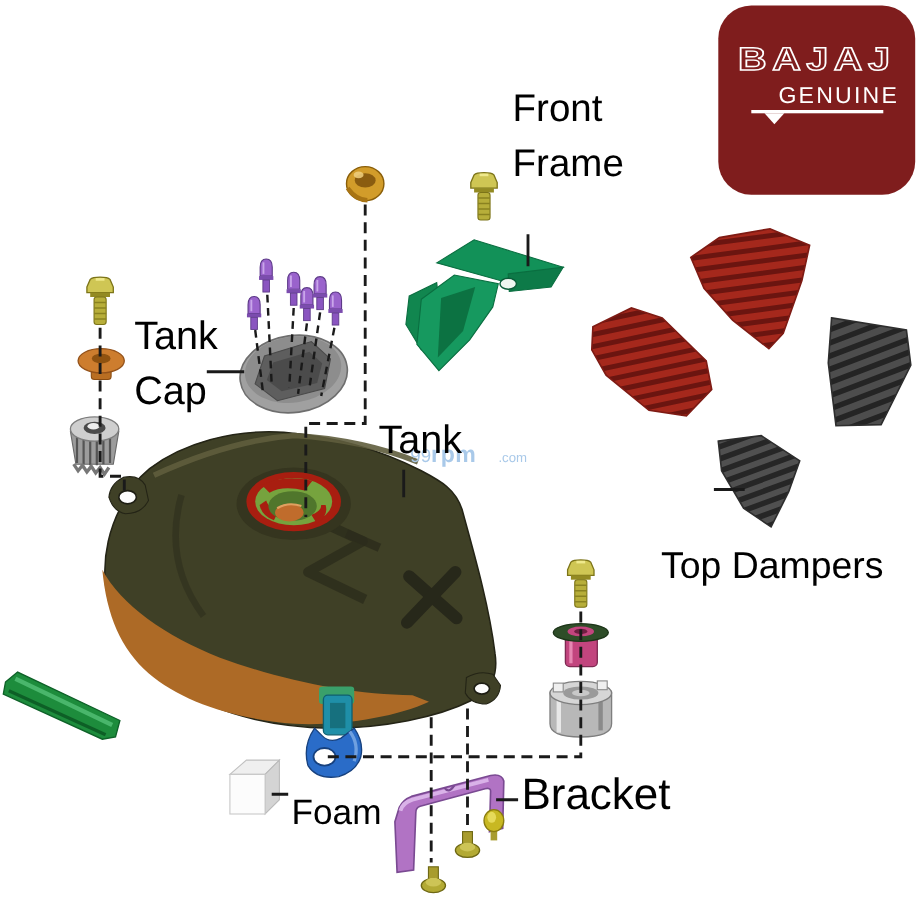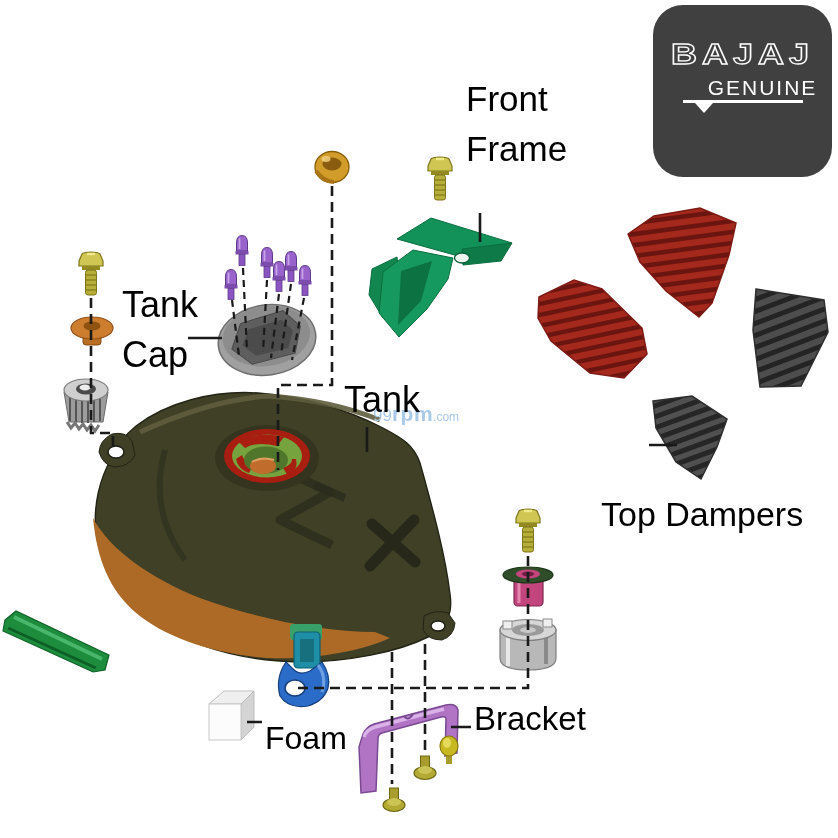--- a/index.html
+++ b/index.html
@@ -6,27 +6,27 @@
   #stage{position:relative;width:838px;height:838px;background:#fff;overflow:hidden;
          font-family:"Liberation Sans",sans-serif;}
   #parts-svg{position:absolute;left:0;top:0;}
   .lbl{position:absolute;color:#000000;font-family:"Liberation Sans",sans-serif;
        font-weight:500;white-space:nowrap;z-index:5;}
   #lbl-ffc{left:466px;top:74px;font-size:35px;line-height:50px;}
   #lbl-tankcap{left:122px;top:280px;font-size:36px;line-height:50px;}
   #lbl-tank{left:344px;top:379px;font-size:36px;}
   #lbl-topdampers{left:601px;top:471px;font-size:34px;margin-top:24px;}
   #lbl-foam{left:265px;top:720px;font-size:32px;}
-  #lbl-bracket{left:474px;top:700px;font-size:33px;}
+  #lbl-bracket{left:474px;top:700px;font-size:40px;}
   #watermark{position:absolute;left:373px;top:402px;color:#a9c9e9;z-index:4;
              font-family:"Liberation Sans",sans-serif;white-space:nowrap;}
   #watermark .wm-num{font-size:17px;}
   #watermark .wm-name{font-size:21px;font-weight:bold;letter-spacing:.5px;}
-  #watermark .wm-tld{font-size:12px;}
-  #logo{position:absolute;left:653px;top:5px;width:179px;height:172px;background:#404040;
+  #watermark .wm-tld{font-size:12px;margin-left:20px;}
+  #logo{position:absolute;left:653px;top:5px;width:179px;height:172px;background:#7f1d1d;
         border-radius:30px;z-index:6;display:flex;flex-direction:column;align-items:center;}
   #logo .brand{margin-top:34px;font-size:36px;font-weight:bold;letter-spacing:5px;
         color:#fff;-webkit-text-fill-color:transparent;-webkit-text-stroke:1.6px #fff;
         transform:scaleY(.82);line-height:30px;}
   #logo .genuine{margin-top:8px;font-size:21px;letter-spacing:2px;color:#fff;line-height:22px;margin-left:40px;}
   #logo .parts{font-size:34px;font-weight:bold;letter-spacing:1px;color:#fff;line-height:34px;}
   #logo .underline{position:relative;width:120px;height:3px;background:#fff;margin-top:1px;}
   #logo .underline .tri{position:absolute;left:12px;top:3px;width:0;height:0;
         border-left:9px solid transparent;border-right:9px solid transparent;
         border-top:10px solid #fff;}

